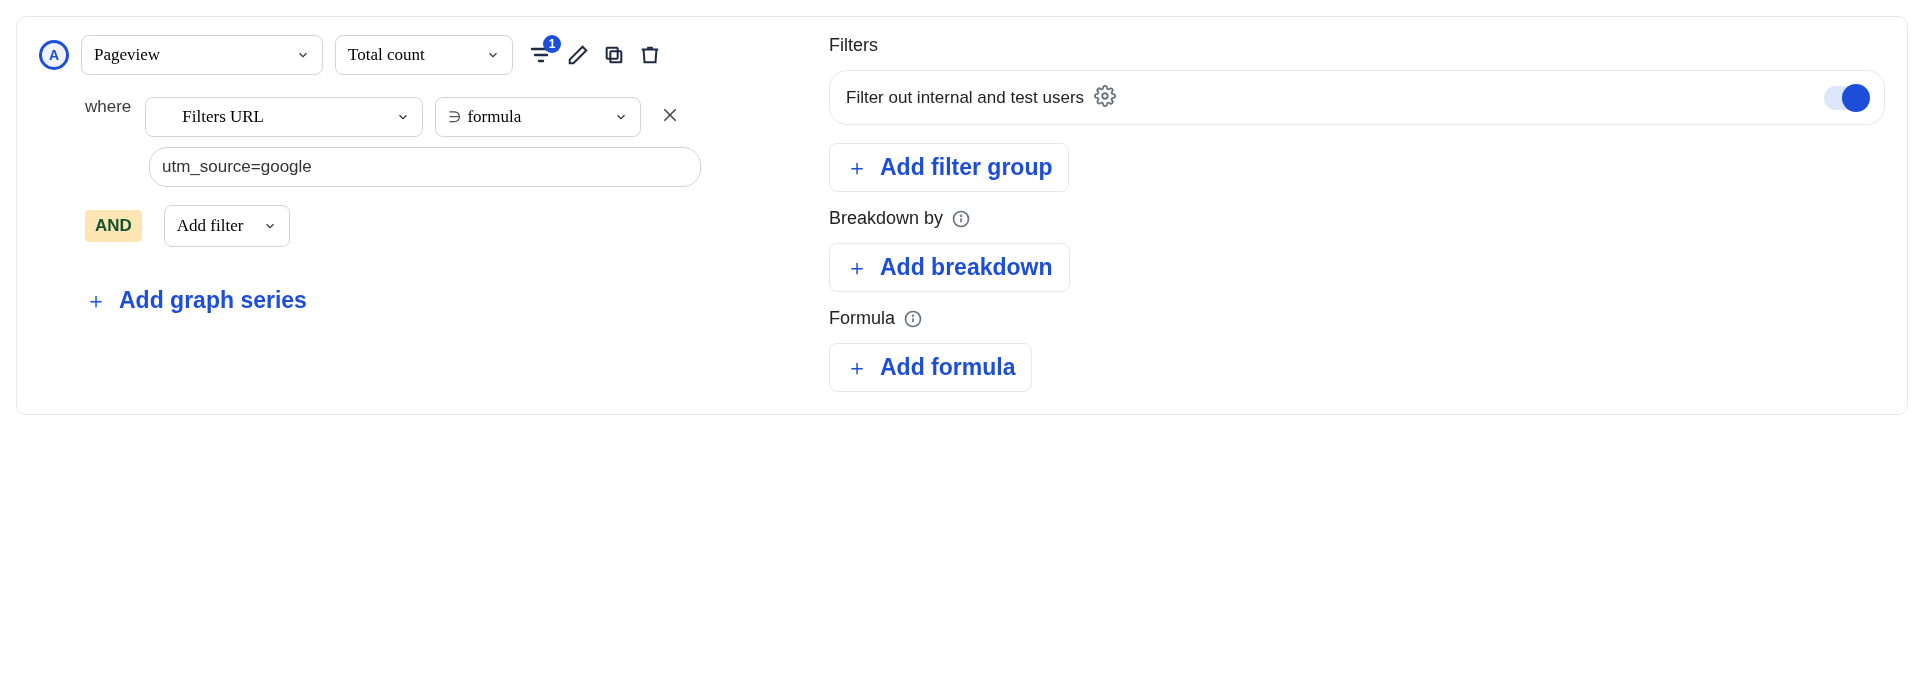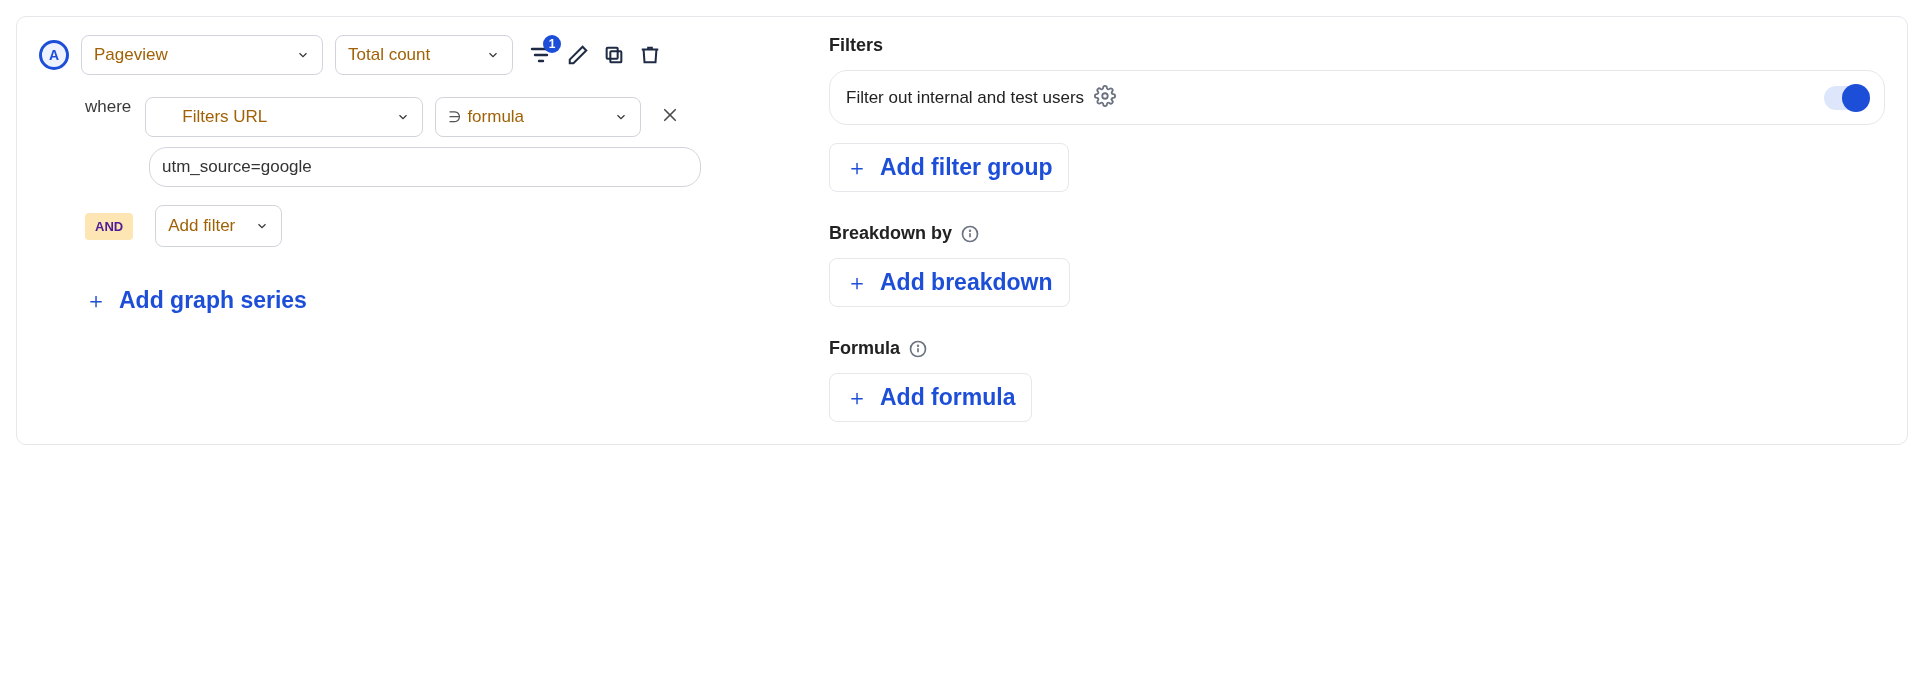--- a/index.html
+++ b/index.html
@@ -29,21 +29,21 @@
     display: flex; align-items: center; justify-content: center;
     font-weight: 700; color: #1d4ed8; font-size: 14px;
     flex: none;
   }
   .select {
     height: 40px; border: 1px solid #d1d5db; border-radius: 8px;
     display: flex; align-items: center; padding: 0 12px;
     gap: 20px; cursor: pointer; background: #fff;
     white-space: nowrap;
   }
-  .select .label { font-size: 17px; color: #a16207; }
+  .select .label { font-size: 17px; color: #000000; font-family: Liberation Serif, serif; }
   .chev { flex: none; }
   .chev svg { display: block; }
 
   .icon-row { display: flex; align-items: center; gap: 14px; margin-left: 4px; }
   .icon-slot { position: relative; cursor: pointer; }
   .icon-slot svg { display: block; }
   .badge-count {
     position: absolute; top: -8px; right: -8px;
     background: #1d4ed8; color: #fff; font-size: 12px;
     width: 18px; height: 18px; border-radius: 50%;
@@ -71,57 +71,57 @@
     margin-top: 10px;
     margin-left: 0;
     width: 552px; max-width: 100%;
     height: 40px; border:1px solid #d1d5db; border-radius:18px;
     padding:0 12px; font-size:17px; color:#333; outline:none;
   }
   .value-row { margin-left: 64px; display:flex; align-items:center; gap:10px; }
 
   .and-row { margin-top: 18px; margin-left: 46px; display:flex; align-items:center; gap:22px; }
   .and-badge {
-    background:#fde6b3; color:#4c1d95; font-weight:700;
-    padding:6px 10px; border-radius:4px; font-size:13px;
+    background:#fde6b3; color:#14532d; font-weight:700;
+    padding:6px 10px; border-radius:4px; font-size:17px;
   }
   .add-filter-sel { height: 42px; }
 
   .add-series {
     margin-top: 40px; margin-left: 46px;
     display:flex; align-items:center; gap:12px; cursor:pointer;
   }
   .plus {
     font-size: 22px; font-weight: 400; line-height: 1; color:#1d4ed8;
   }
   .link-blue { color:#1d4ed8; font-weight:600; font-size:23px; }
 
   
-  .sec-title { font-weight:700; font-size:18px; margin:0 0 14px 0; color:#222; display:flex; align-items:center; gap:8px;}
+  .sec-title { font-weight:400; font-size:18px; margin:0 0 14px 0; color:#222; display:flex; align-items:center; gap:8px;}
   .filter-card {
     border:1px solid #e5e7eb; border-radius:18px; padding:14px 16px;
     display:flex; align-items:center; gap:10px; margin-bottom:18px;
   }
   .filter-card .txt { font-size:17px; color:#222; flex:none; }
   .gear { cursor:pointer; }
   .spacer { flex:1; }
   .toggle {
     width:44px; height:24px; border-radius:999px; background:#dde6fb;
     position:relative; cursor:pointer;
   }
   .toggle .knob {
     position:absolute; right:-2px; top:-2px; width:28px; height:28px;
     border-radius:50%; background:#1d4ed8;
   }
   .btn-outline {
     border:1px solid #e5e7eb; border-radius:8px; padding:10px 16px;
     display:inline-flex; align-items:center; gap:12px; cursor:pointer;
     background:#fff;
   }
-  .section-gap { margin-top: 31px; }
+  .section-gap { margin-top: 16px; }
   .info-icon svg { display:block; }
 </style>
 </head>
 <body>
 
 <div class="panel">
 
   <div class="left-col">
     <div class="series-row1">
       <div class="series-badge">A</div>

